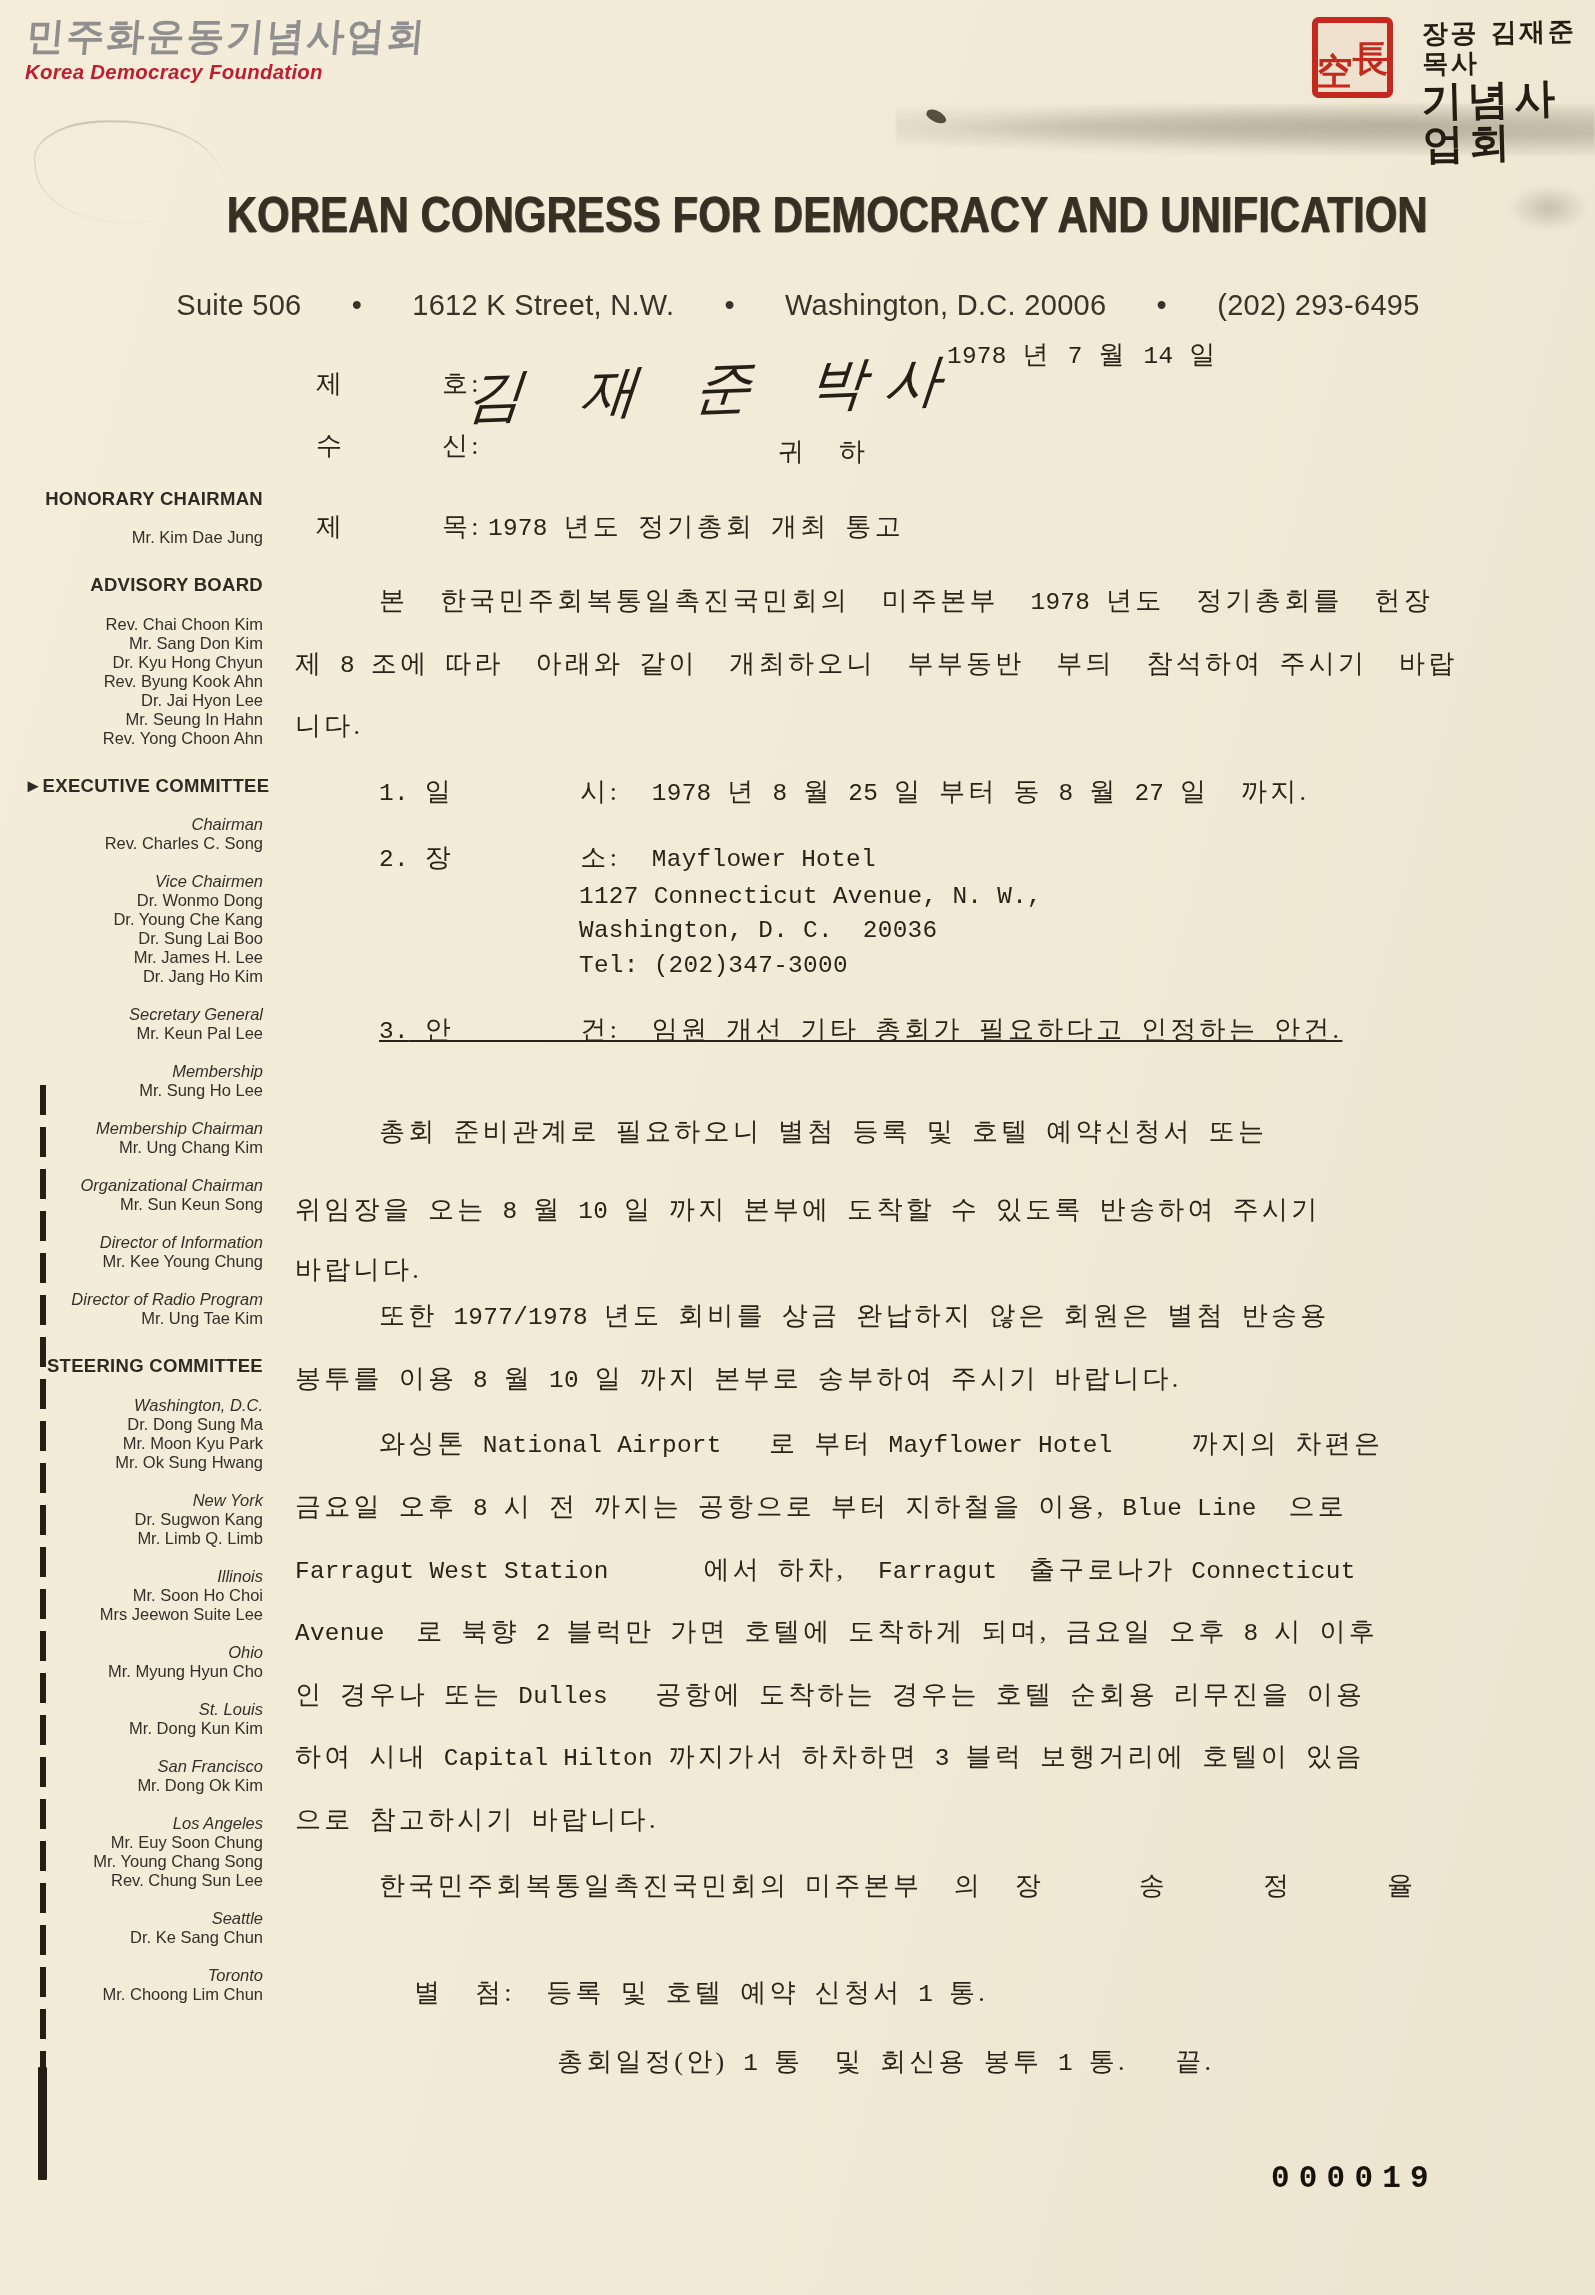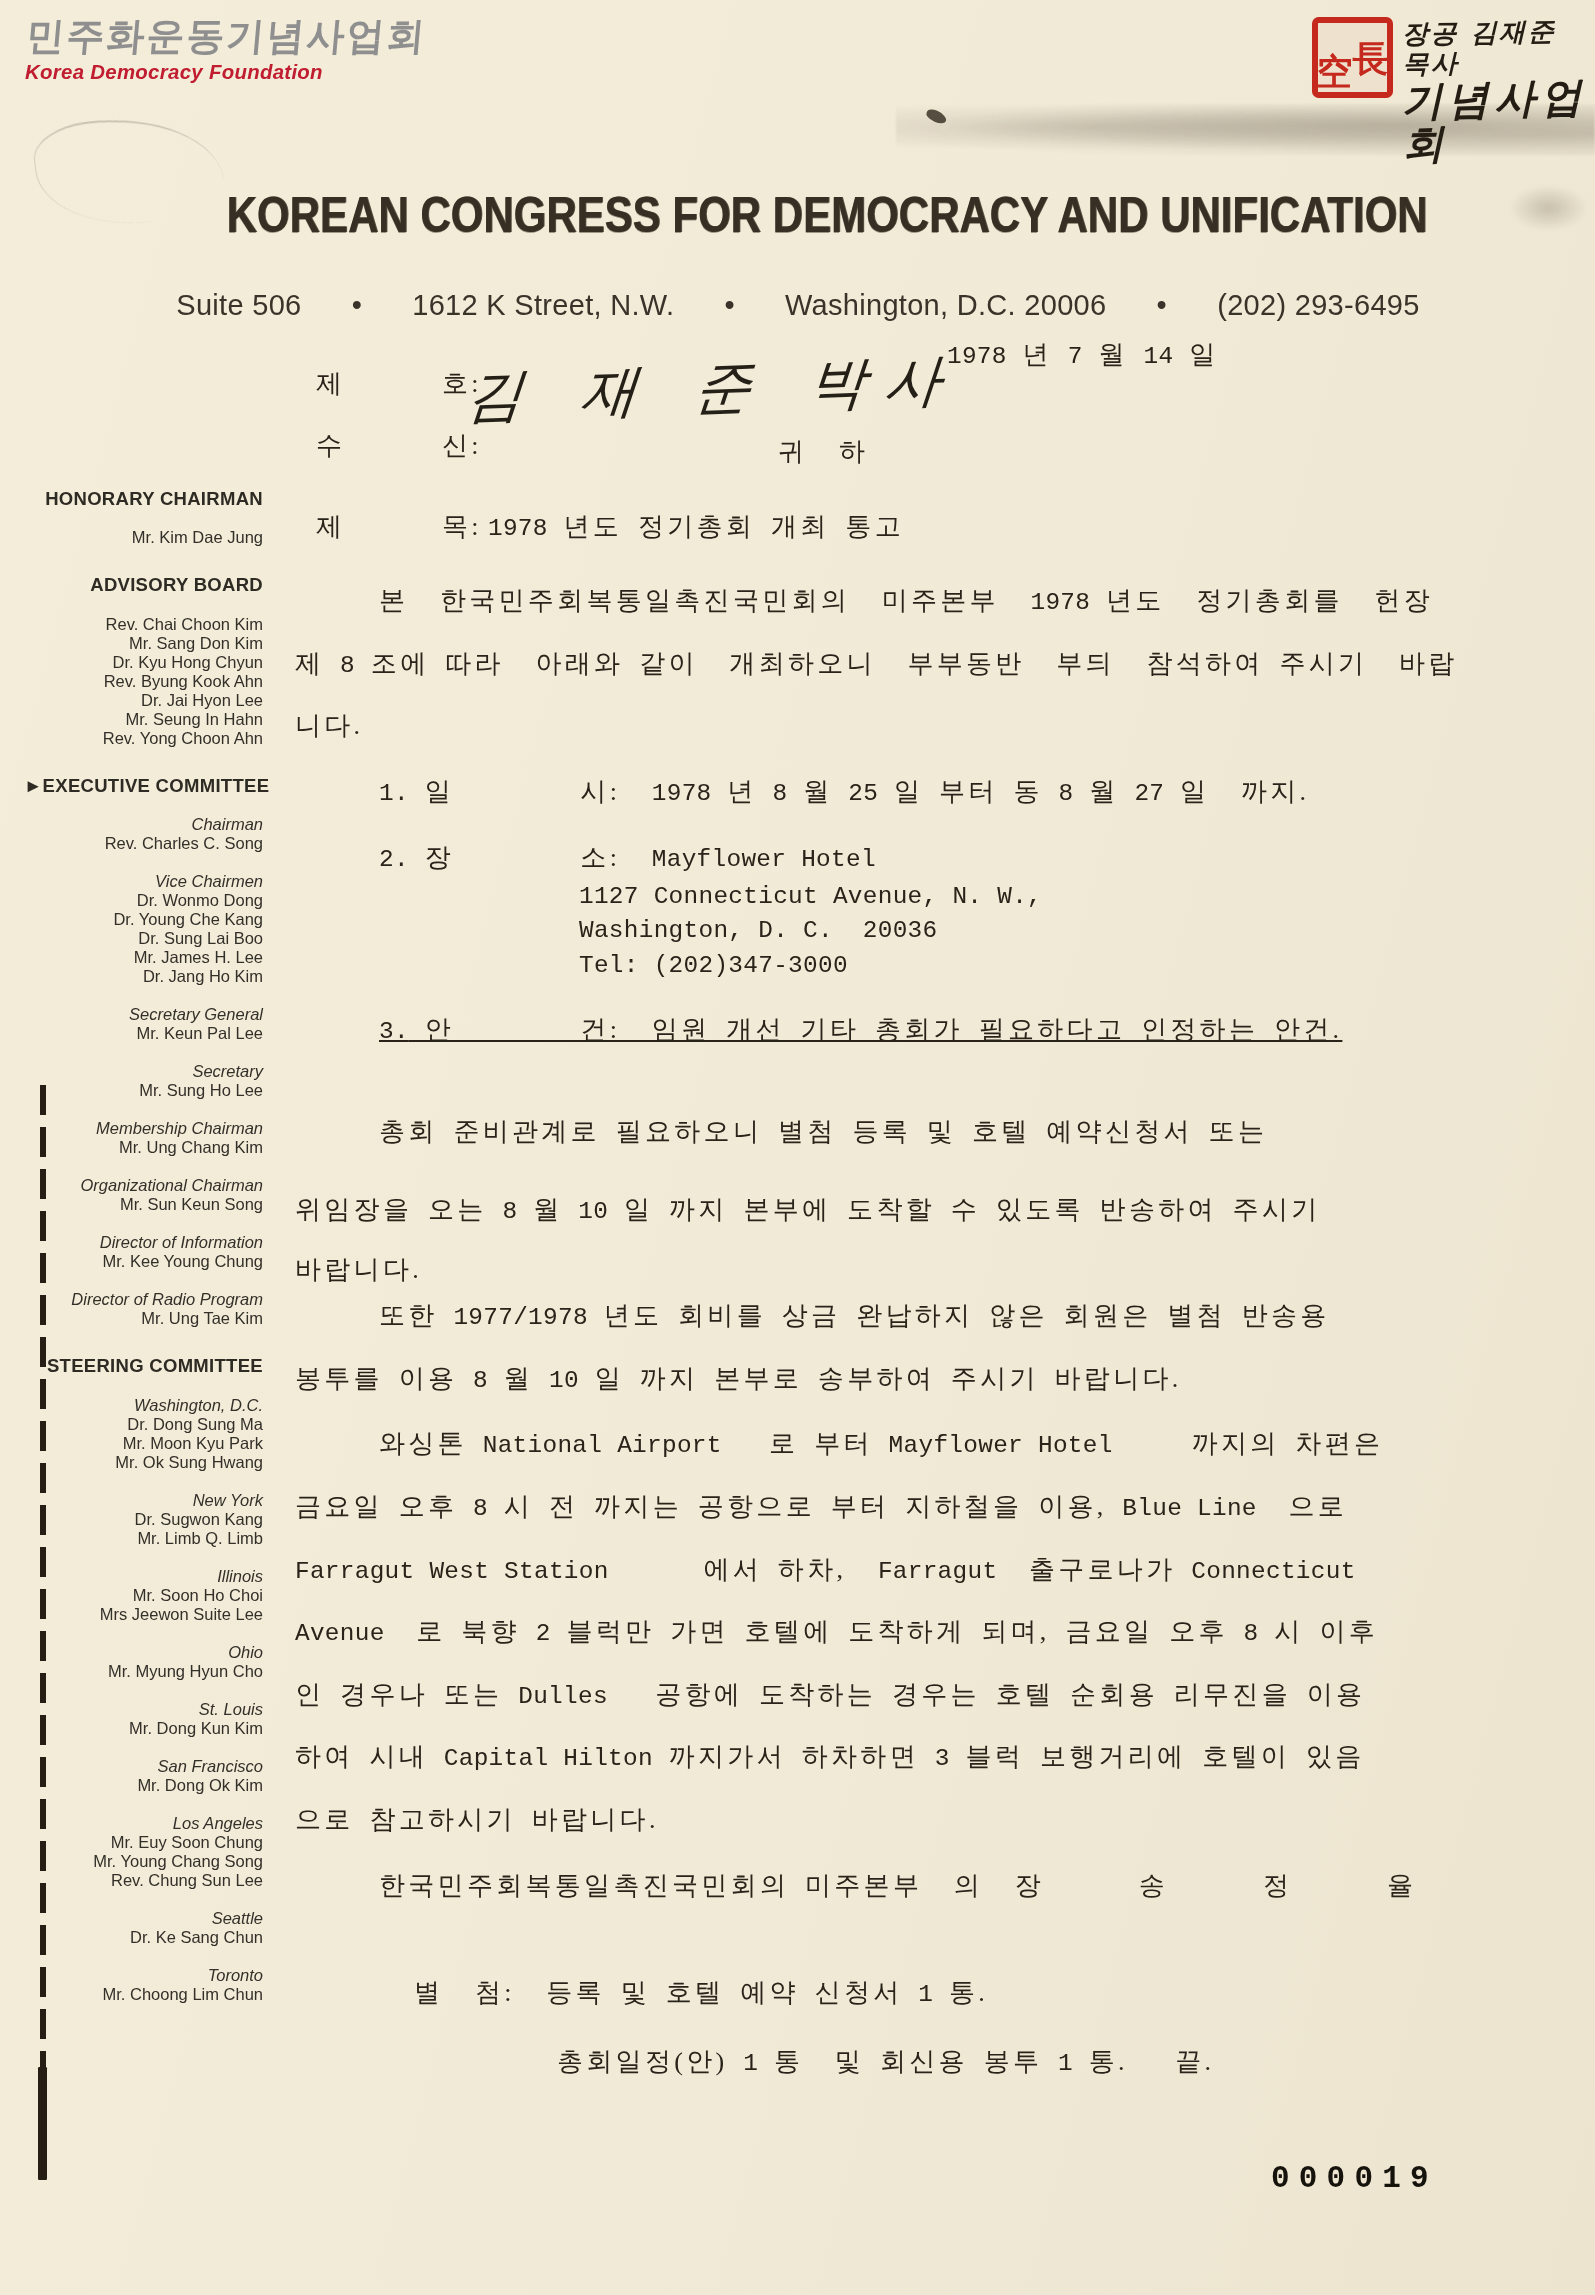--- a/index.html
+++ b/index.html
@@ -27,21 +27,21 @@
   
   .sealwrap{position:absolute;left:1312px;top:17px;display:flex;align-items:flex-start;}
   .seal{
     width:69px;height:69px;border:6px solid #c5291d;border-radius:6.6px;
     color:#c5291d;display:flex;align-items:center;justify-content:center;
     font-family:"DejaVu Serif","Liberation Serif",serif;font-weight:700;
     background:rgba(197,41,29,0.04);
   }
   .seal .ch{font-size:36px;line-height:36px;}
   .seal .ch.left{align-self:flex-end;margin-bottom:2.6px;}
-  .seal-cap{margin-left:9px;color:#231d14;font-style:italic;}
+  .seal-cap{margin-left:29px;color:#231d14;}
   .seal-cap-1{
     font-family:"DejaVu Serif","Liberation Serif",serif;
     font-weight:700;font-size:26px;line-height:30px;letter-spacing:2.6px;
     transform:rotate(-1deg);
   }
   .seal-cap-2{
     font-family:"DejaVu Serif","Liberation Serif",serif;
     font-weight:700;font-size:41px;line-height:43px;letter-spacing:5.3px;
     transform:rotate(-1.5deg);margin-top:1.3px;
   }
@@ -194,21 +194,21 @@
           <div class="side-name">Dr. Young Che Kang</div>
           <div class="side-name">Dr. Sung Lai Boo</div>
           <div class="side-name">Mr. James H. Lee</div>
           <div class="side-name">Dr. Jang Ho Kim</div>
         </div>
         <div class="side-group">
           <div class="side-role">Secretary General</div>
           <div class="side-name">Mr. Keun Pal Lee</div>
         </div>
         <div class="side-group">
-          <div class="side-role">Secretary</div>
+          <div class="side-role">Membership</div>
           <div class="side-name">Mr. Sung Ho Lee</div>
         </div>
         <div class="side-group">
           <div class="side-role">Membership Chairman</div>
           <div class="side-name">Mr. Ung Chang Kim</div>
         </div>
         <div class="side-group">
           <div class="side-role">Organizational Chairman</div>
           <div class="side-name">Mr. Sun Keun Song</div>
         </div>

